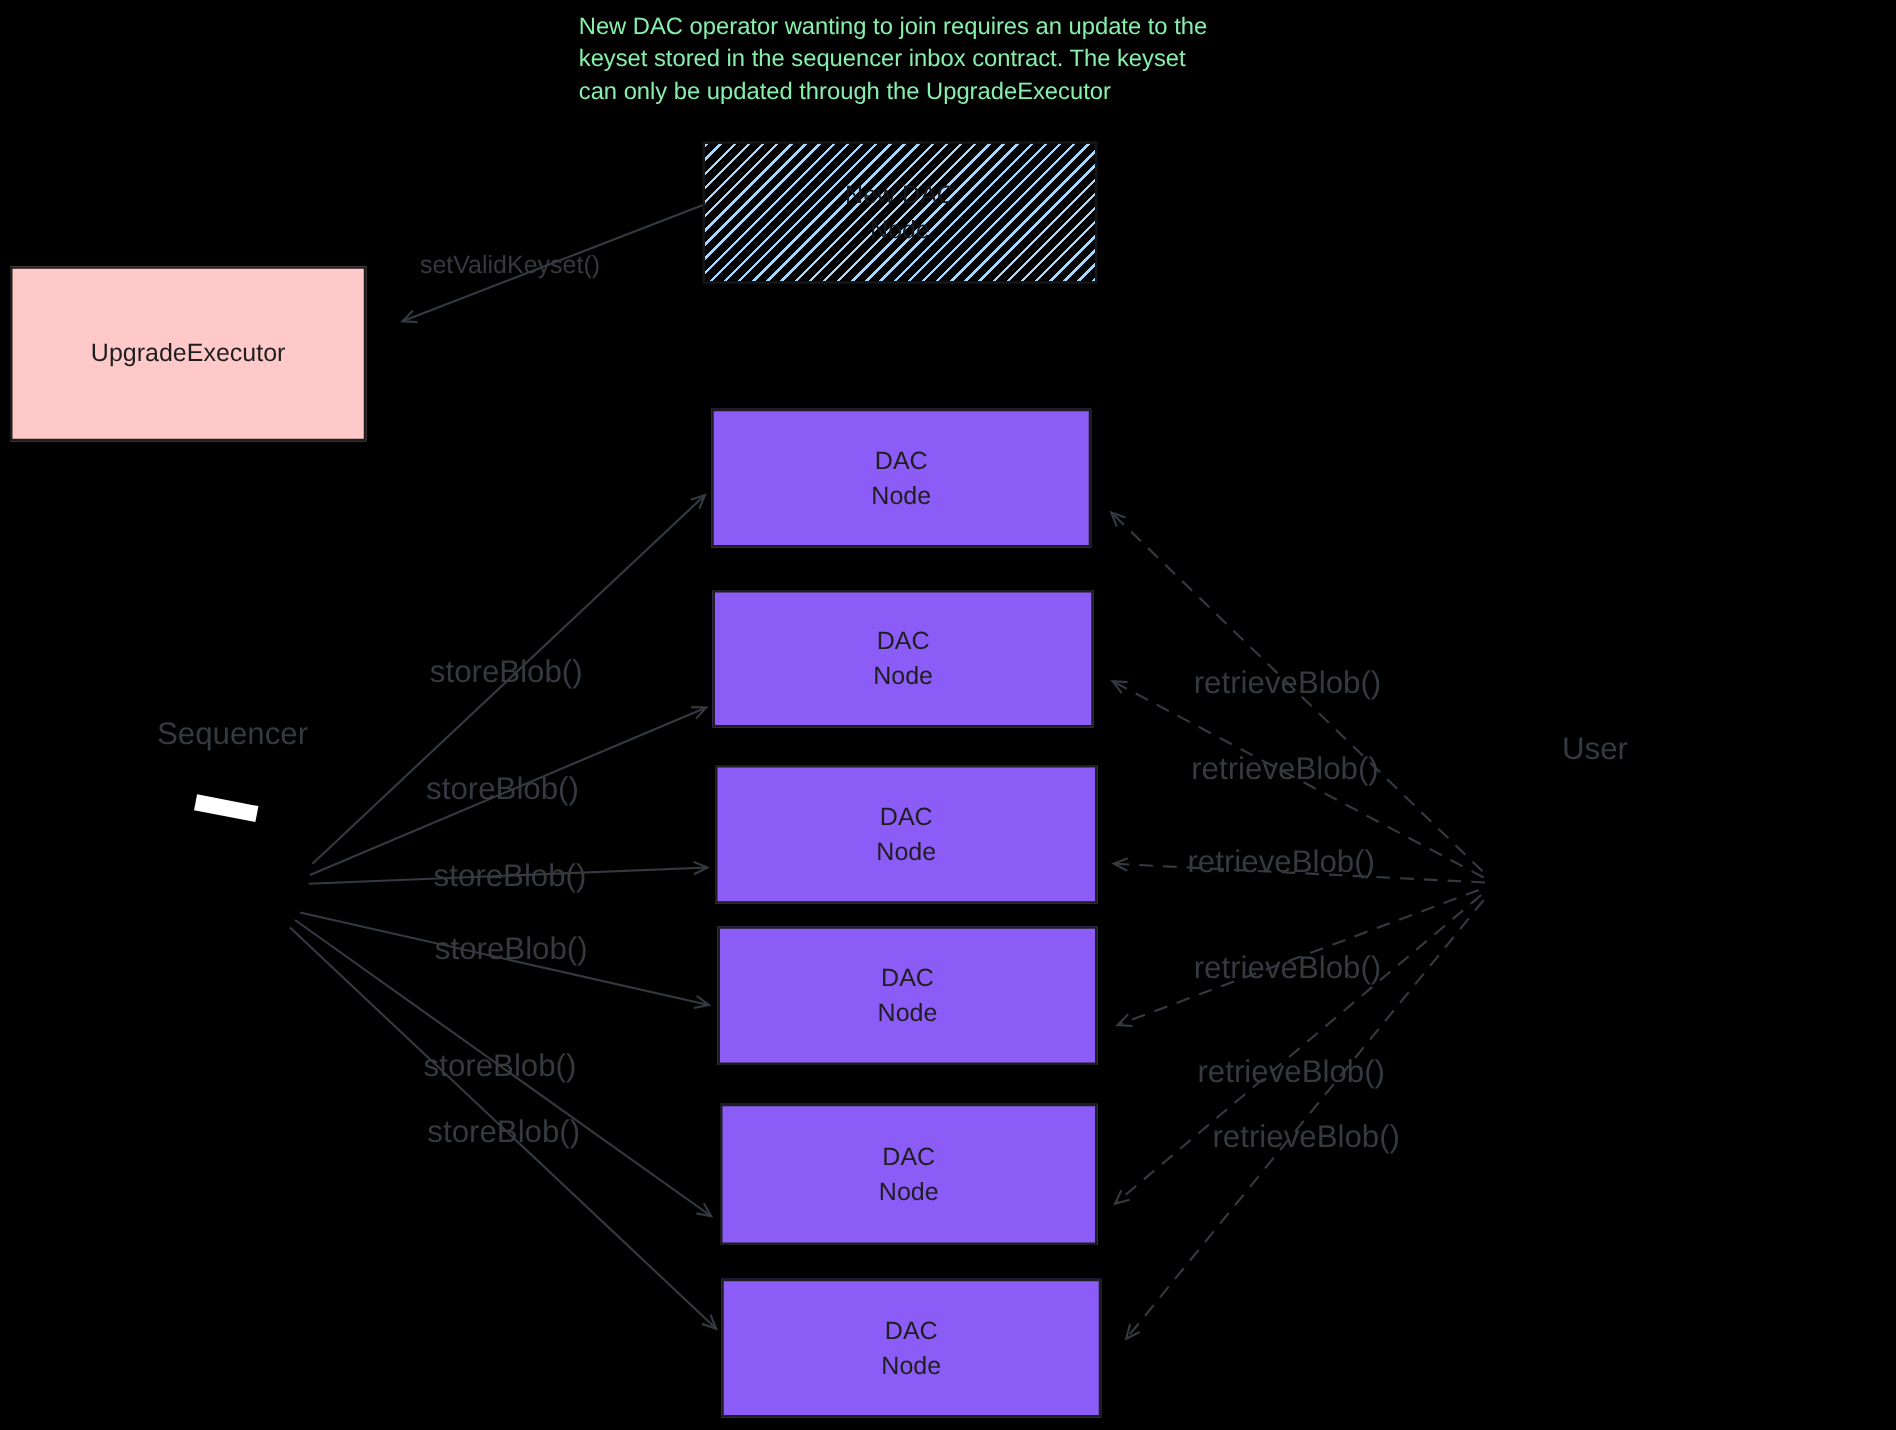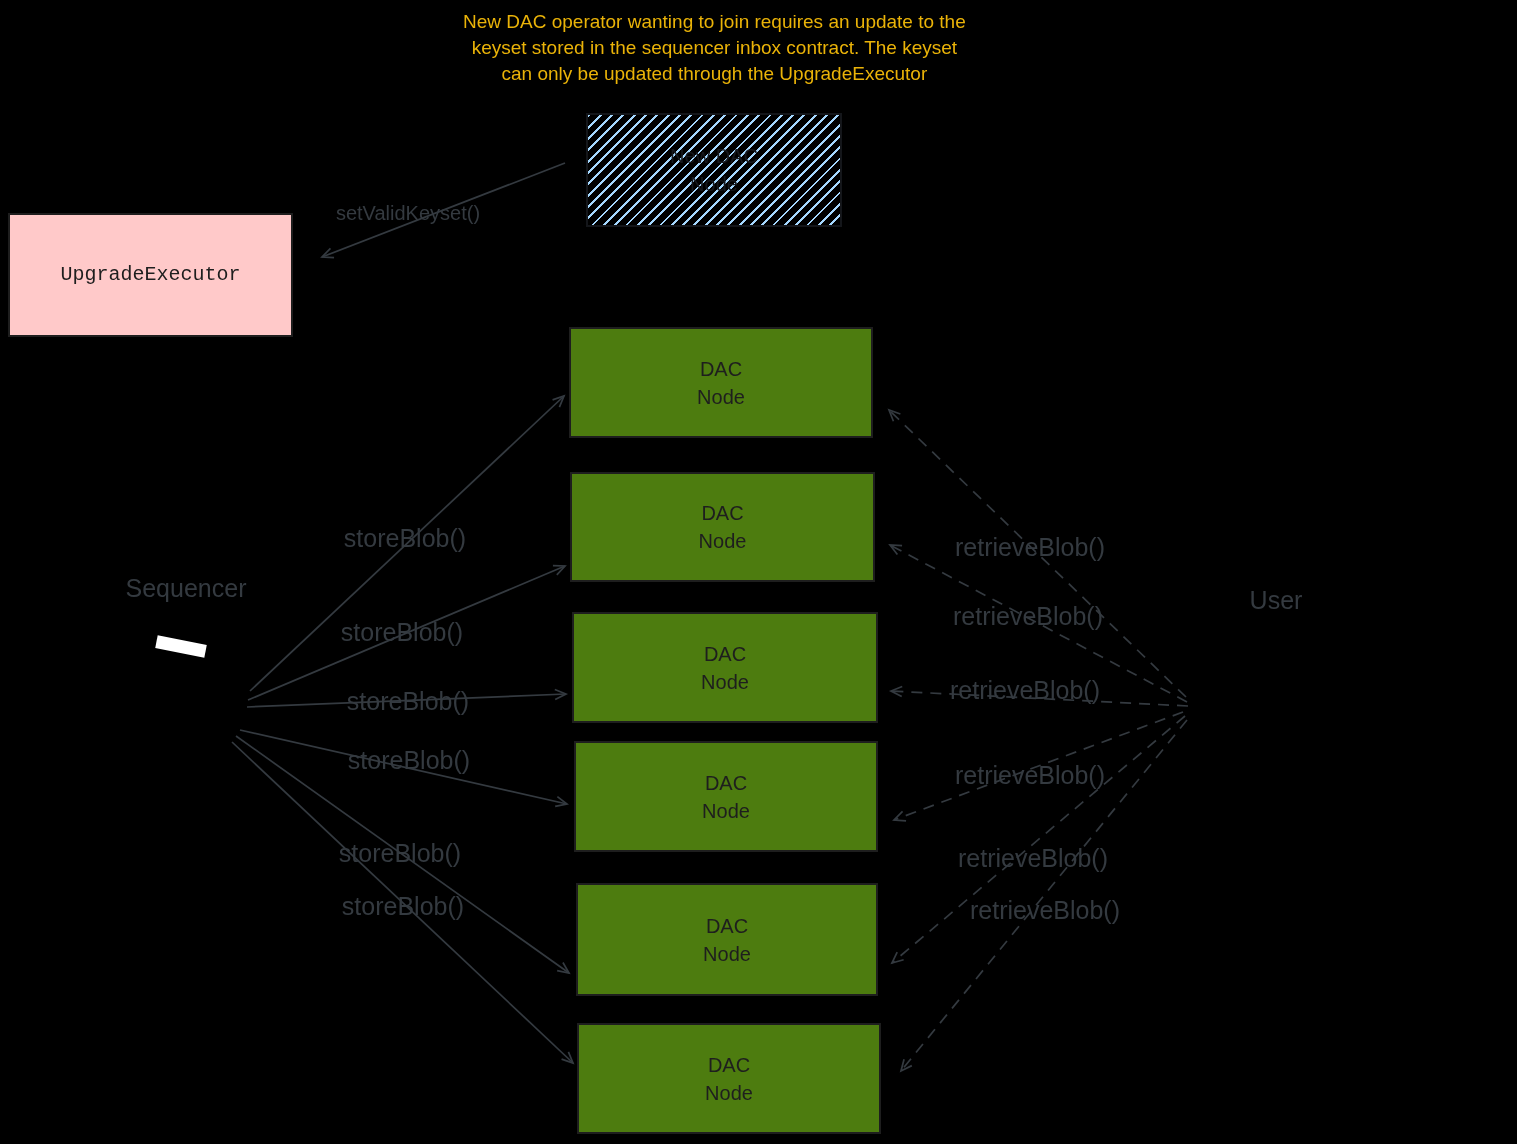--- a/index.html
+++ b/index.html
@@ -11,24 +11,23 @@
     overflow: hidden;
     font-family: "Liberation Sans", sans-serif;
   }
   .stage svg.arrows {
     position: absolute;
     inset: 0;
   }
   .note {
     position: absolute;
     white-space: pre-line;
-    color: #eab308;
+    color: #86efac;
     font-size: 19px;
     line-height: 26px;
-    text-align: center;
   }
   .elabel {
     position: absolute;
     transform: translate(-50%, -50%);
     color: #343a40;
     font-size: 25px;
     white-space: nowrap;
   }
   .box {
     position: absolute;
@@ -36,21 +35,21 @@
     align-items: center;
     justify-content: center;
     text-align: center;
     white-space: pre-line;
     font-size: 20px;
     line-height: 28px;
     color: #1e1e1e;
     border: 2px solid #1e1e1e;
     box-sizing: border-box;
   }
-  .box.blue { background: #4d7c0f; }
+  .box.blue { background: #8b5cf6; }
   .box.pink { background: #ffc9c9; }
   .box.hatch {
     background: repeating-linear-gradient(135deg,
       #a5d8ff 0px, #a5d8ff 2px,
       transparent 2px, transparent 8px);
     border: 2px solid #14161a;
     color: #16181d;
   }
   .screen {
     position: absolute;
@@ -88,26 +87,26 @@
     <line x1="1188" y1="706" x2="891" y2="691" stroke="#343a40" stroke-width="1.7" stroke-dasharray="11 8" marker-end="url(#ah)"></line>
     <line x1="1183" y1="712" x2="894" y2="820" stroke="#343a40" stroke-width="1.7" stroke-dasharray="11 8" marker-end="url(#ah)"></line>
     <line x1="1185" y1="716" x2="892" y2="963" stroke="#343a40" stroke-width="1.7" stroke-dasharray="11 8" marker-end="url(#ah)"></line>
     <line x1="1187" y1="720" x2="901" y2="1071" stroke="#343a40" stroke-width="1.7" stroke-dasharray="11 8" marker-end="url(#ah)"></line>
   </svg>
 
   <div class="note" style="left:463px; top:9px;">New DAC operator wanting to join requires an update to the
 keyset stored in the sequencer inbox contract. The keyset
 can only be updated through the UpgradeExecutor</div>
 
-  <div class="box hatch" style="left:586px; top:113px; width:256px; height:114px;">
+  <div class="box hatch" style="left:562px; top:113px; width:316px; height:114px;">
     <span>New DAC
 Node</span>
   </div>
 
-  <div class="box pink" style="left:8px; top:213px; width:285px; height:124px;font-family:Liberation Mono, monospace;">
+  <div class="box pink" style="left:8px; top:213px; width:285px; height:140px;">
     <span>UpgradeExecutor</span>
   </div>
 
   <div class="elabel" style="left:408px; top:213px; font-size:20px;text-align:center;">setValidKeyset()</div>
 
   <div class="box blue" style="left:569px; top:327px; width:304px; height:111px;">
     <span>DAC
 Node</span>
   </div>
   <div class="box blue" style="left:570px; top:472px; width:305px; height:110px;">

